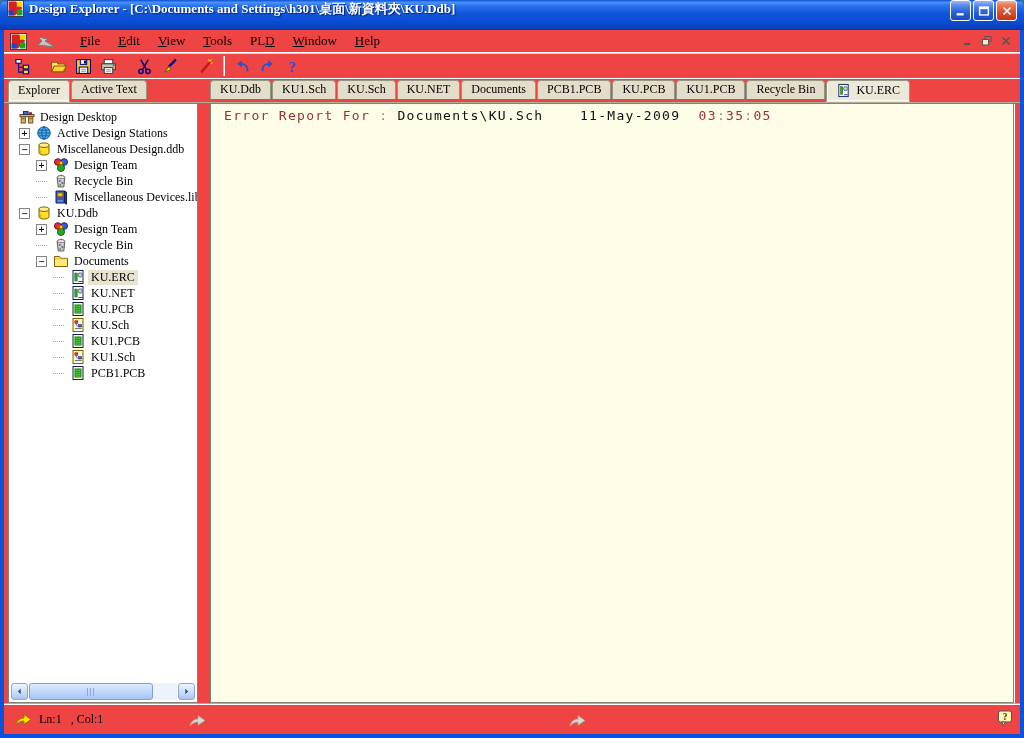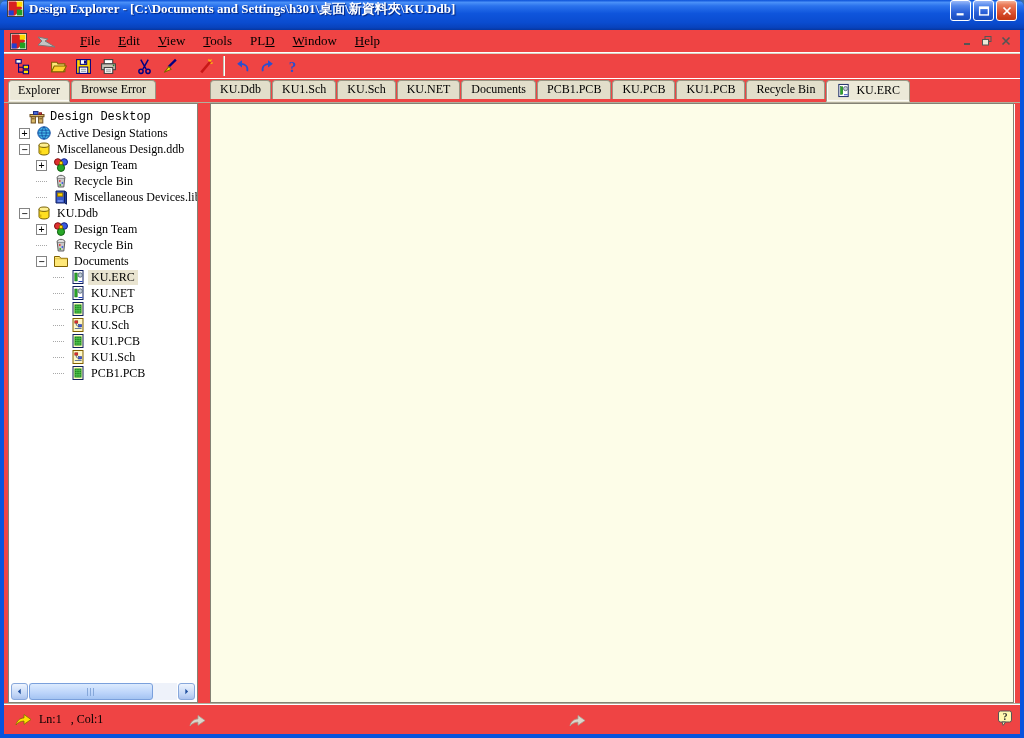--- a/index.html
+++ b/index.html
@@ -281,21 +281,21 @@
           </span>
         </div>
       </div>
 
     <div class="tabs-row">
       <div class="panel-tabs">
           <div class="tab active">
             <span class="tab-label">Explorer</span>
           </div>
           <div class="tab">
-            <span class="tab-label">Browse Error</span>
+            <span class="tab-label">Active Text</span>
           </div>
         </div>
       <div class="doc-tabs">
           <div class="tab">
             <span class="tab-label">KU.Ddb</span>
           </div>
           <div class="tab">
             <span class="tab-label">KU1.Sch</span>
           </div>
           <div class="tab">
@@ -326,21 +326,21 @@
                 <circle cx="10.2" cy="6" r="2.2" fill="#c0ccd8" stroke="#607080"></circle>
                 <path d="M8.5 12.5h4" stroke="#2040c0"></path>
               </svg></span>
             <span class="tab-label">KU.ERC</span>
           </div>
         </div>
     </div>
 
     <div class="tree-panel">
       <div class="tree">
-          <div class="tree-row" style="padding-left: 20px; font-family: Liberation Mono, monospace;">
+          <div class="tree-row" style="padding-left: 10px;">
             <span class="t-icon">
               <svg viewBox="0 0 16 16">
                 <rect x="1" y="5.5" width="14" height="2.2" fill="#d8b868" stroke="#705020"></rect>
                 <rect x="2.2" y="7.7" width="4.2" height="6.3" fill="#d8b868" stroke="#705020"></rect>
                 <rect x="9.6" y="7.7" width="4.2" height="6.3" fill="#d8b868" stroke="#705020"></rect>
                 <path d="M3 9.8h2.6M10.4 9.8H13" stroke="#705020"></path>
                 <rect x="4.5" y="2.5" width="4.5" height="3" fill="#4868d8" stroke="#203080"></rect>
                 <rect x="10" y="3.8" width="2.5" height="1.7" fill="#d84040" stroke="#802020"></rect>
               </svg>
             </span>
@@ -578,20 +578,21 @@
         <div class="hs-btn">
             <svg viewBox="0 0 16 16">
               <path d="M6.5 4.5L10 8l-3.5 3.5z" fill="#2050a0"></path>
             </svg>
           </div>
       </div>
     </div>
 
     <div class="report-panel">
       <div class="report">
+          <div class="report-line"><span class="tk-red">Error Report For</span><span class="tk-sym"> : </span><span class="tk-text">Documents\KU.Sch</span><span class="tk-text">    11-May-2009  </span><span class="tk-red">03</span><span class="tk-sym">:</span><span class="tk-red">35</span><span class="tk-sym">:</span><span class="tk-red">05</span></div>
           <div class="report-line">&nbsp;</div>
           <div class="report-line">&nbsp;</div>
         </div>
     </div>
 
     <div class="statusbar">
       <span class="status-arrow">
           <svg viewBox="0 0 19 15">
             <path d="M2 13c.8-4.2 3.6-6.8 8-7.1V2.5L17 7.5 10 12.3V9C6.5 9.2 4 10.5 2 13z" fill="#ffe000" stroke="#807000" stroke-width="0.8"></path>
           </svg>

